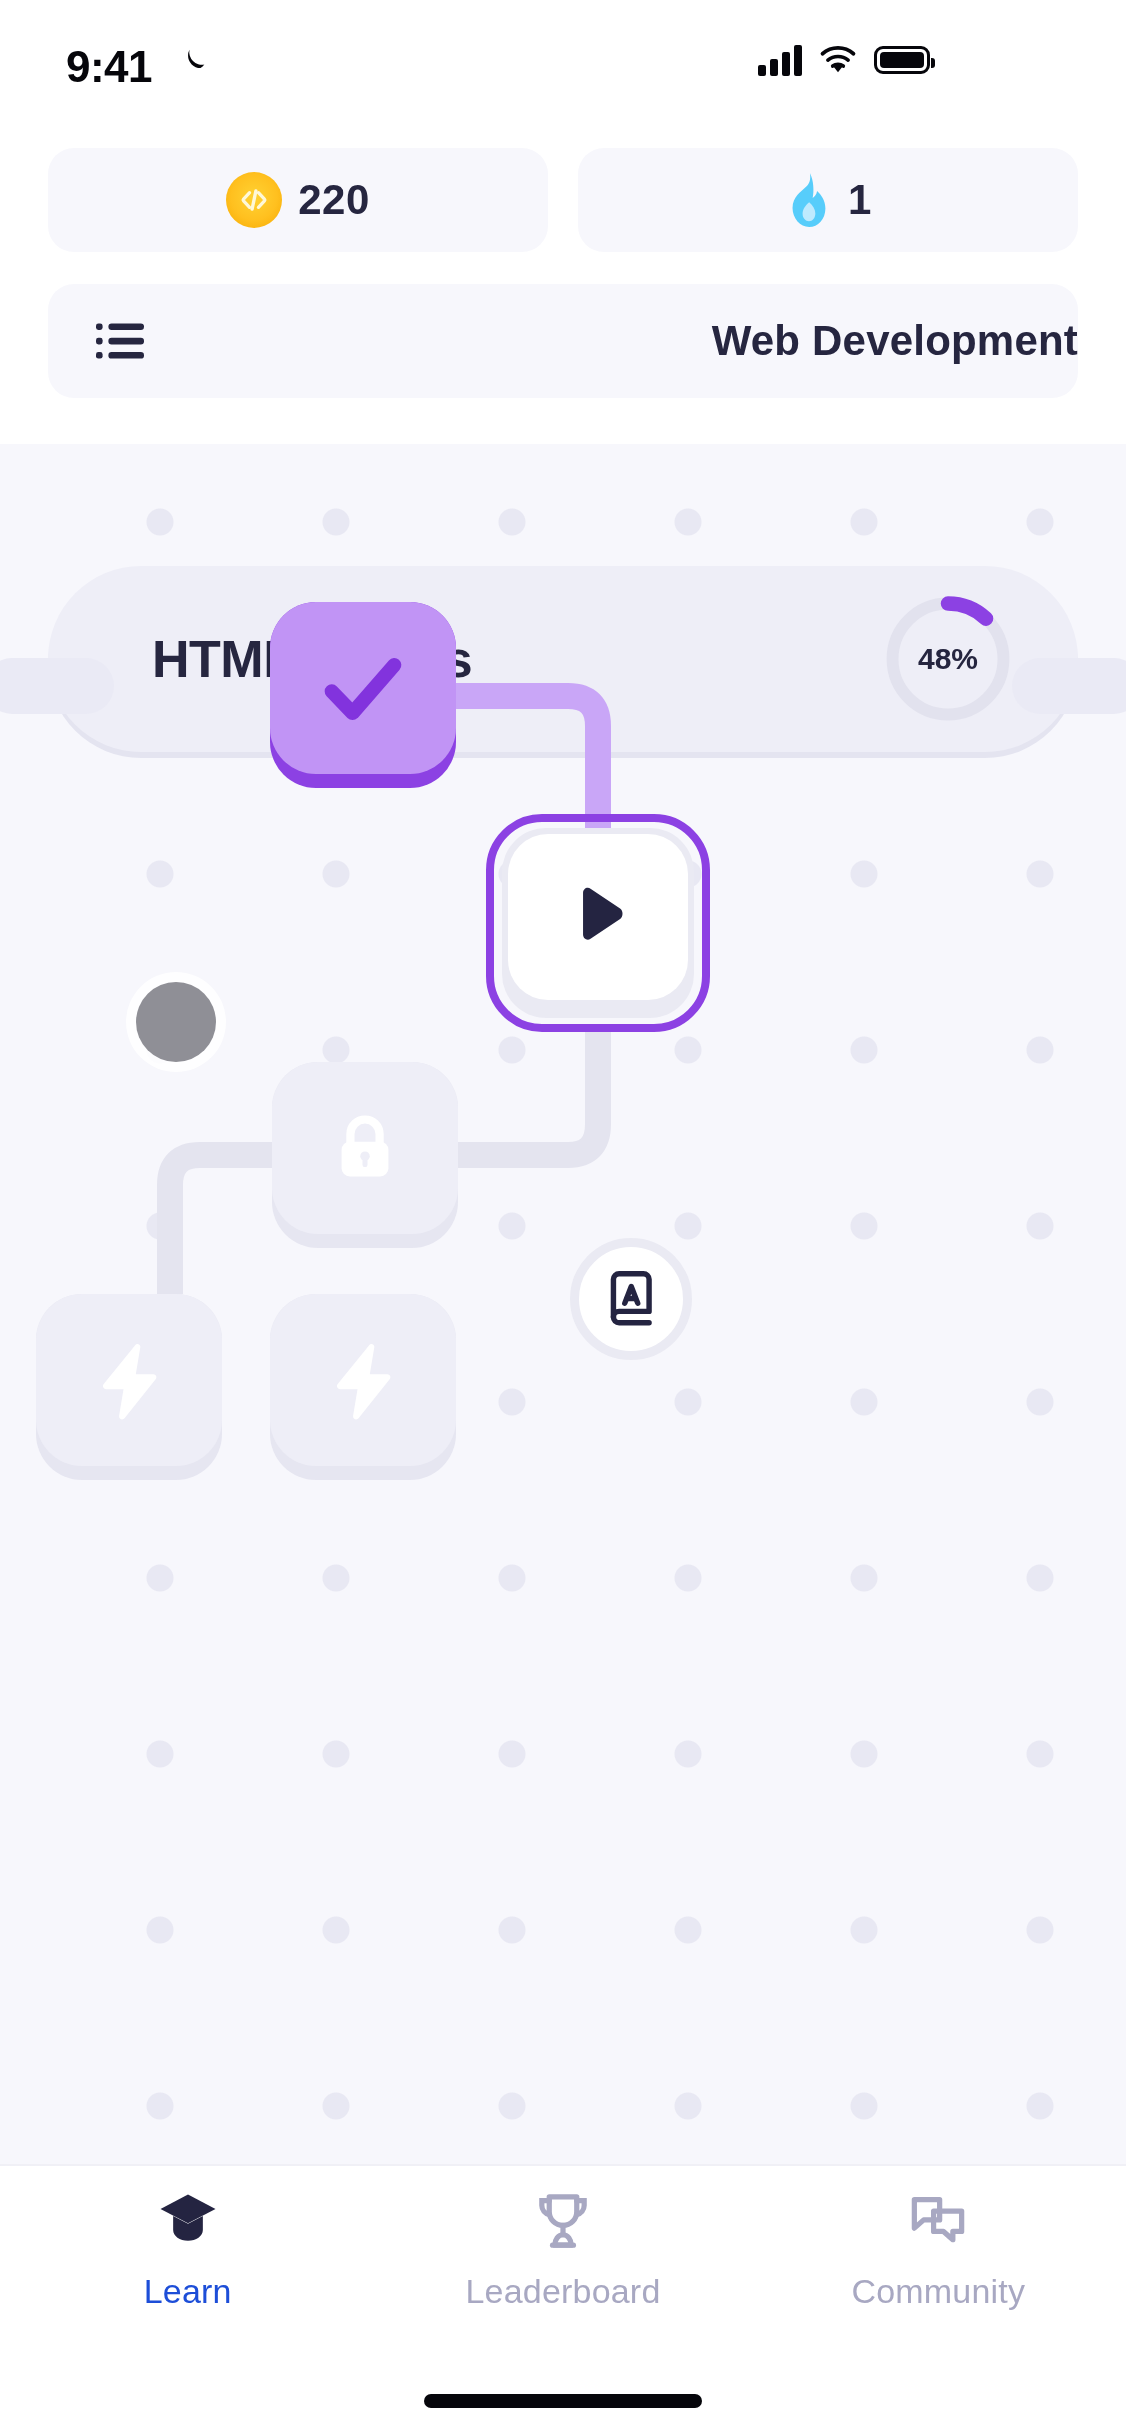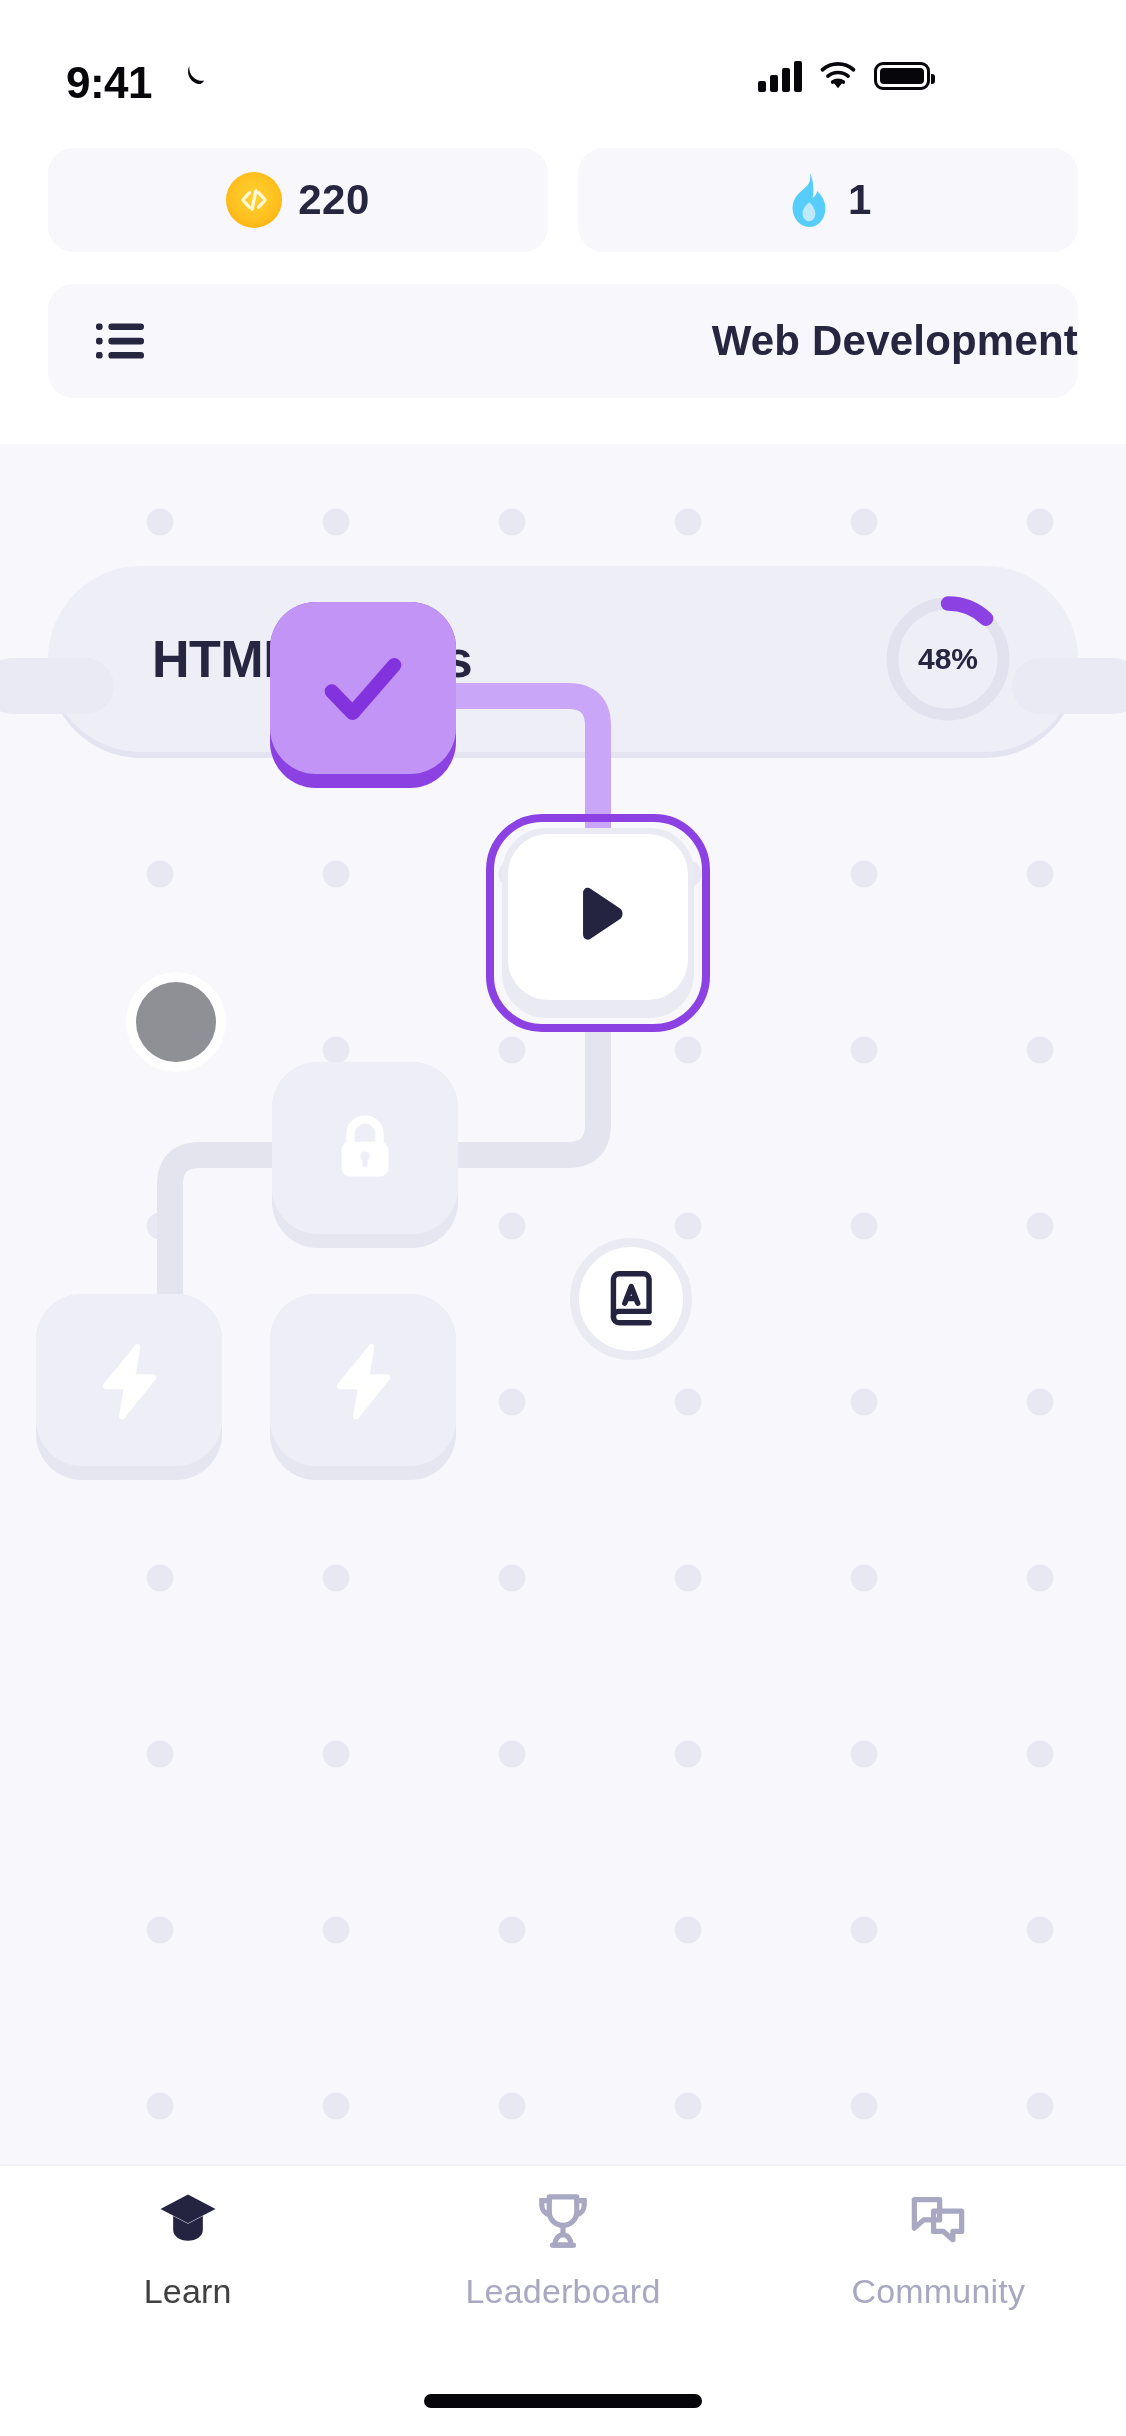--- a/index.html
+++ b/index.html
@@ -11,21 +11,21 @@
   }
   #phone {
     position:relative;
     width:1126px; height:2436px;
     background:#ffffff;
     overflow:hidden;
   }
 
   
   .statusbar {
-    position:absolute; top:16px; left:0; width:986px; height:130px;
+    position:absolute; top:0; left:0; width:986px; height:130px;
     background:#ffffff;
     z-index:60;
     padding-left:17px;
   }
   .sb-time {
     position:absolute; left:66px; top:42px;
     font-size:44px; font-weight:700; color:#06060b;
     letter-spacing:-0.5px;
   }
   .sb-moon {
@@ -261,21 +261,21 @@
     display:flex; width:100%; height:180px;
     padding-top:22px;
   }
   .navitem {
     flex:1;
     display:flex; flex-direction:column;
     align-items:center; gap:18px;
   }
   .navitem svg { width:66px; height:66px; display:block; }
   .navlabel { font-size:34px; letter-spacing:0.2px; }
-  .navitem.active .navlabel { color:#404040; font-weight:400; }
+  .navitem.active .navlabel { color:#1d4ed8; font-weight:400; }
   .navitem .navlabel { color:#a8a8c2; }
   .home-indicator {
     position:absolute; left:50%; bottom:28px;
     transform:translateX(-50%);
     width:278px; height:14px;
     background:#06060b; border-radius:7px;
   }
 </style>
 </head>
 <body>

